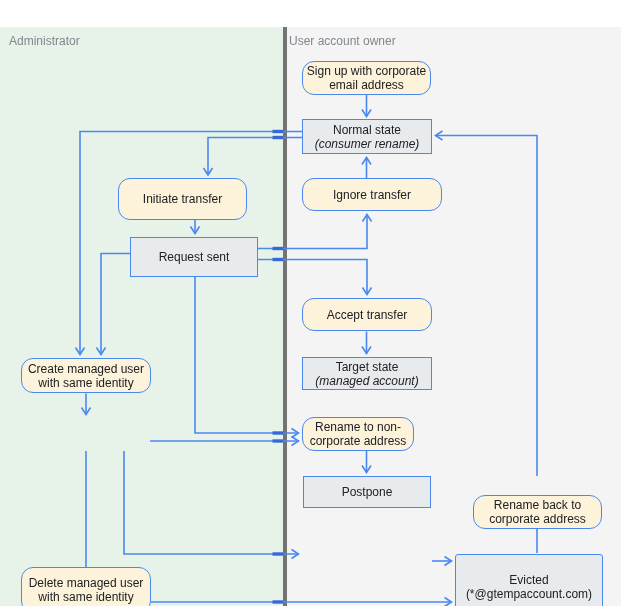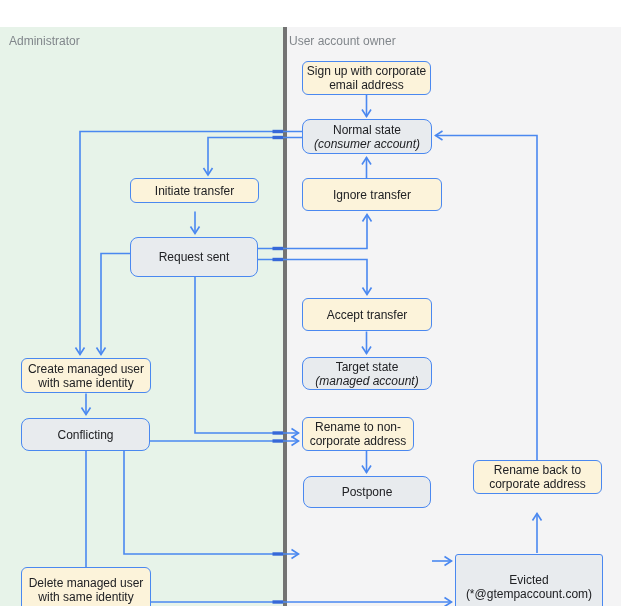--- a/index.html
+++ b/index.html
@@ -16,22 +16,22 @@
     white-space:nowrap;
   }
   .lane-admin .lane-label{left:9px;}
   .lane-user .lane-label{left:2px;}
   #edges{position:absolute;left:0;top:0;pointer-events:none;}
   .node{
     position:absolute;box-sizing:border-box;display:flex;flex-direction:column;
     align-items:center;justify-content:center;text-align:center;
     font-size:12px;line-height:14px;color:#202124;padding:1px 2px;
   }
-  .action{background:var(--action-fill);border:1.6px solid var(--stroke);border-radius:6px;}
-  .state{background:var(--state-fill);border:1.6px solid var(--stroke);border-radius:8px;}
+  .action{background:var(--action-fill);border:1.6px solid var(--stroke);border-radius:12px;}
+  .state{background:var(--state-fill);border:1.6px solid var(--stroke);border-radius:0;}
   .state.big{border-radius:3px;text-align:right;}
   .sub{font-style:italic;display:block;}
   .sub.plain{font-style:normal;}
 </style>
 </head>
 <body>
 
 <div id="canvas" style="--stroke: #4a88f0; --action-fill: #fcf3da; --state-fill: #e8ebee; --lane-admin: #e7f3e9; --lane-user: #f4f4f5; --label-gray: #81868b;">
 
   <div class="lane lane-admin">
@@ -79,24 +79,24 @@
       <rect x="272.5" y="573.3" width="10.5" height="3.4" fill="#3668d8"></rect>
     </g>
   </svg>
 
   <div class="node action" style="left:302px;top:34px;width:129px;height:34px">
     <span>Sign up with corporate email address</span>
   </div>
 
   <div class="node state" style="left:302px;top:92px;width:130px;height:35px">
     <span>Normal state</span>
-    <span class="sub">(consumer account)</span>
+    <span class="sub">(consumer rename)</span>
   </div>
 
-  <div class="node action" style="left:130px;top:151px;width:129px;height:25px">
+  <div class="node action" style="left:118px;top:151px;width:129px;height:42px">
     <span>Initiate transfer</span>
   </div>
 
   <div class="node action" style="left:302px;top:151px;width:140px;height:33px">
     <span>Ignore transfer</span>
   </div>
 
   <div class="node state" style="left:130px;top:210px;width:128px;height:40px">
     <span>Request sent</span>
   </div>
@@ -107,33 +107,30 @@
   </div>
 
   <div class="node action" style="left:302px;top:271px;width:130px;height:33px">
     <span>Accept transfer</span>
   </div>
 
   <div class="node action" style="left:21px;top:331px;width:130px;height:35px">
     <span>Create managed user with same identity</span>
   </div>
 
-  <div class="node state" style="left:21px;top:391px;width:129px;height:33px">
-    <span>Conflicting</span>
-  </div>
 
   <div class="node action" style="left:302px;top:390px;width:112px;height:34px">
     <span>Rename to non-corporate address</span>
   </div>
 
   <div class="node state" style="left:303px;top:449px;width:128px;height:32px">
     <span>Postpone</span>
   </div>
 
-  <div class="node action" style="left:473px;top:433px;width:129px;height:34px">
+  <div class="node action" style="left:473px;top:468px;width:129px;height:34px">
     <span>Rename back to corporate address</span>
   </div>
 
 
   <div class="node state big" style="left:455px;top:527px;width:148px;height:65px">
     <span>Evicted</span>
     <span class="sub plain">(*@gtempaccount.com)</span>
   </div>
 
   <div class="node action" style="left:21px;top:540px;width:130px;height:46px">

